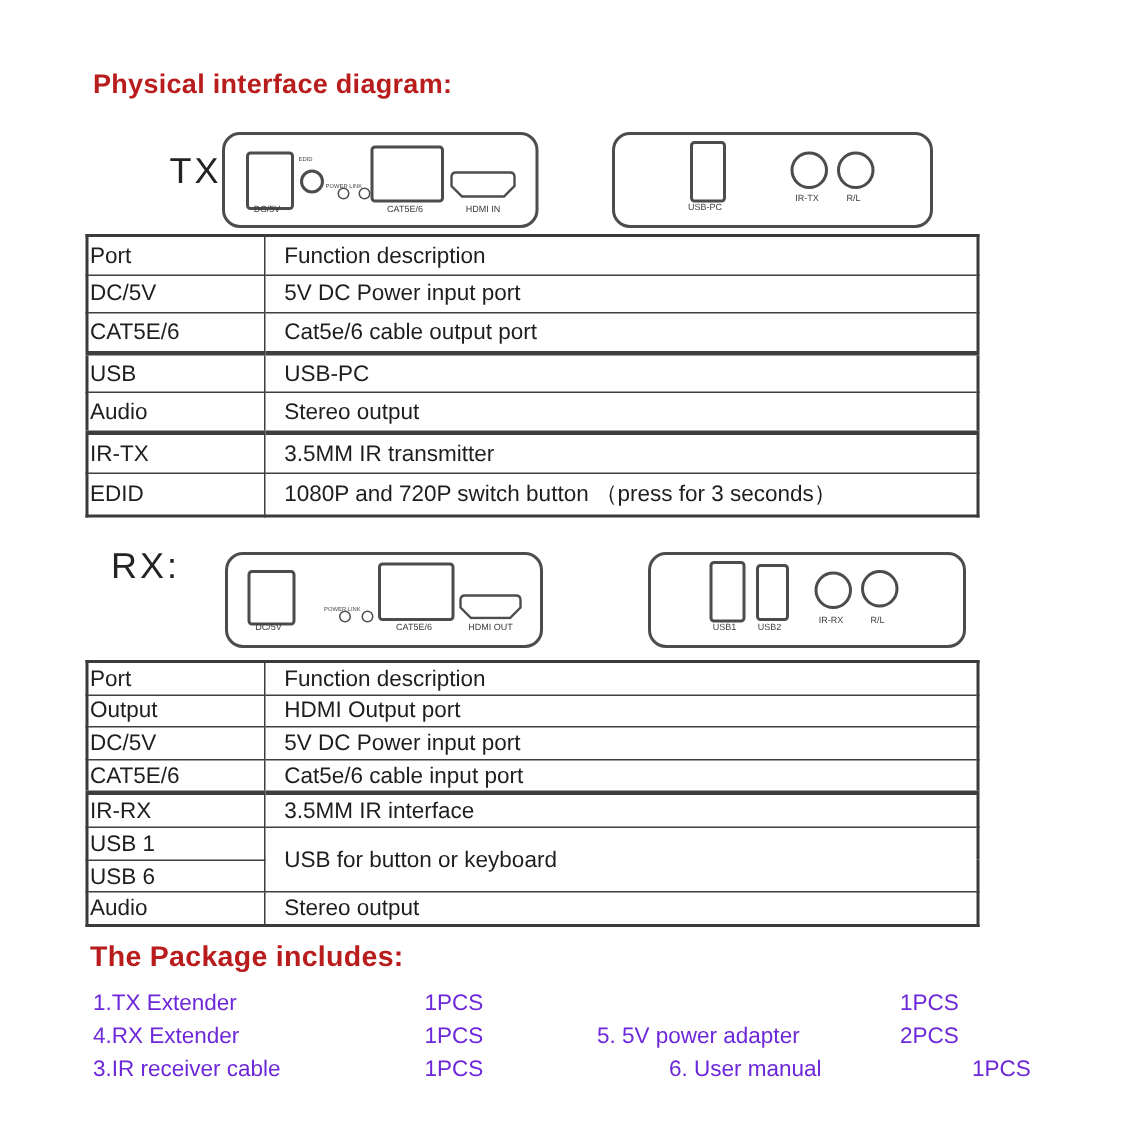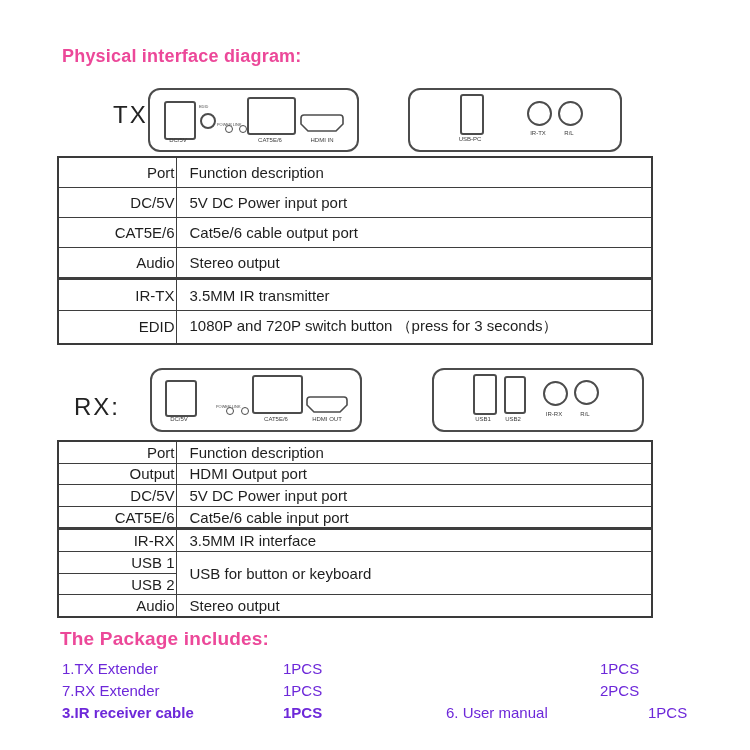--- a/index.html
+++ b/index.html
@@ -1,34 +1,34 @@
 <!DOCTYPE html>
 <html><head>
 <meta charset="utf-8">
 <style>
   html,body{margin:0;padding:0;}
   body{
     width:750px;height:750px;background:#ffffff;position:relative;
     font-family:"Liberation Sans",sans-serif;color:#222;overflow:hidden;
   }
-  .heading{position:absolute;font-weight:bold;color:#ec4899;letter-spacing:.2px;}
+  .heading{position:absolute;font-weight:bold;color:#b91c1c;letter-spacing:.2px;}
   .devlabel{position:absolute;font-size:24px;color:#232323;letter-spacing:2px;}
   .panel{position:absolute;border:2px solid #4c4c4c;border-radius:12px;background:#fff;}
   .port{position:absolute;border:2px solid #4c4c4c;border-radius:3px;background:#fff;}
   .circle{position:absolute;border:2px solid #4c4c4c;border-radius:50%;background:#fff;}
   .led{position:absolute;border:1.5px solid #4c4c4c;border-radius:50%;background:#fff;}
   .tinylabel{position:absolute;font-size:6px;color:#3c3c3c;text-align:center;white-space:nowrap;}
   .microlabel{position:absolute;font-size:5px;color:#4a4a4a;white-space:nowrap;transform:scale(.78);transform-origin:left bottom;}
   .hdmiwrap{position:absolute;}
   table.spec{
     position:absolute;border-collapse:collapse;table-layout:fixed;
     font-size:15px;color:#1e1e1e;background:#fff;border:2px solid #3a3a3a;
   }
   table.spec td{border:1.5px solid #3e3e3e;overflow:hidden;white-space:nowrap;}
-  table.spec td.c1{text-align:right;}
+  table.spec td.c1{text-align:left;}
   table.spec td.c2{padding-left:13px;}
   table.spec tr.thick td{border-top-width:3px;}
   .pkg-row{position:absolute;font-size:15px;color:#6d28d9;white-space:nowrap;}
   .pkg-qty{position:absolute;top:0;}
 </style>
 </head>
 <body>
 
 <div class="heading" style="left:62px;top:46px;font-size:18px;">Physical interface diagram:</div>
 
@@ -78,36 +78,40 @@
     <td class="c2">Function description</td>
   </tr>
   <tr>
     <td class="c1">DC/5V</td>
     <td class="c2">5V DC Power input port</td>
   </tr>
   <tr>
     <td class="c1">CAT5E/6</td>
     <td class="c2">Cat5e/6 cable output port</td>
   </tr>
+  <tr class="thick">
+    <td class="c1">USB</td>
+    <td class="c2">USB-PC</td>
+  </tr>
   <tr>
     <td class="c1">Audio</td>
     <td class="c2">Stereo output</td>
   </tr>
   <tr class="thick">
     <td class="c1">IR-TX</td>
     <td class="c2">3.5MM IR transmitter</td>
   </tr>
   <tr>
     <td class="c1">EDID</td>
     <td class="c2">1080P and 720P switch button （press for 3 seconds）</td>
   </tr>
 </tbody>
   </table>
 
-<div class="devlabel" style="left:74px;top:393px;">RX:</div>
+<div class="devlabel" style="left:74px;top:364px;">RX:</div>
 
 <div class="panel" style="left:150px;top:368px;width:208px;height:60px;">
   <div class="port" style="left:13px;top:10px;width:28px;height:33px;"></div>
   <div class="tinylabel" style="left:5px;top:46px;width:44px;">DC/5V</div>
 
   <div class="microlabel" style="left:64px;top:33px;">POWER  LINK</div>
   <div class="led" style="left:74px;top:37px;width:6px;height:6px;"></div>
   <div class="led" style="left:89px;top:37px;width:6px;height:6px;"></div>
 
   <div class="port" style="left:100px;top:5px;width:47px;height:35px;"></div>
@@ -159,45 +163,46 @@
   </tr>
   <tr class="thick">
     <td class="c1">IR-RX</td>
     <td class="c2">3.5MM IR interface</td>
   </tr>
   <tr>
     <td class="c1">USB 1</td>
     <td class="c2" rowspan="2">USB for button or keyboard</td>
   </tr>
   <tr>
-    <td class="c1">USB 2</td>
+    <td class="c1">USB 6</td>
   </tr>
   <tr>
     <td class="c1">Audio</td>
     <td class="c2">Stereo output</td>
   </tr>
 </tbody>
   </table>
 
 <div class="heading" style="left:60px;top:628px;font-size:19px;">The Package includes:</div>
 
 <div class="pkg-row" style="left:62px;top:660px;width:280px;">
   <span>1.TX Extender</span>
   <span class="pkg-qty" style="left:221px;">1PCS</span>
 </div>
 <div class="pkg-row" style="left:62px;top:682px;width:280px;">
-  <span>7.RX Extender</span>
+  <span>4.RX Extender</span>
   <span class="pkg-qty" style="left:221px;">1PCS</span>
 </div>
-<div class="pkg-row" style="left:62px;top:704px;width:280px;font-weight:bold;">
+<div class="pkg-row" style="left:62px;top:704px;width:280px;">
   <span>3.IR receiver cable</span>
   <span class="pkg-qty" style="left:221px;">1PCS</span>
 </div>
 <div class="pkg-row" style="left:398px;top:660px;width:280px;">
   <span class="pkg-qty" style="left:202px;">1PCS</span>
 </div>
 <div class="pkg-row" style="left:398px;top:682px;width:280px;">
+  <span>5. 5V power adapter</span>
   <span class="pkg-qty" style="left:202px;">2PCS</span>
 </div>
 <div class="pkg-row" style="left:398px;top:704px;width:280px;margin-left:48px;">
   <span>6. User manual</span>
   <span class="pkg-qty" style="left:202px;">1PCS</span>
 </div>
 
 </body></html>

